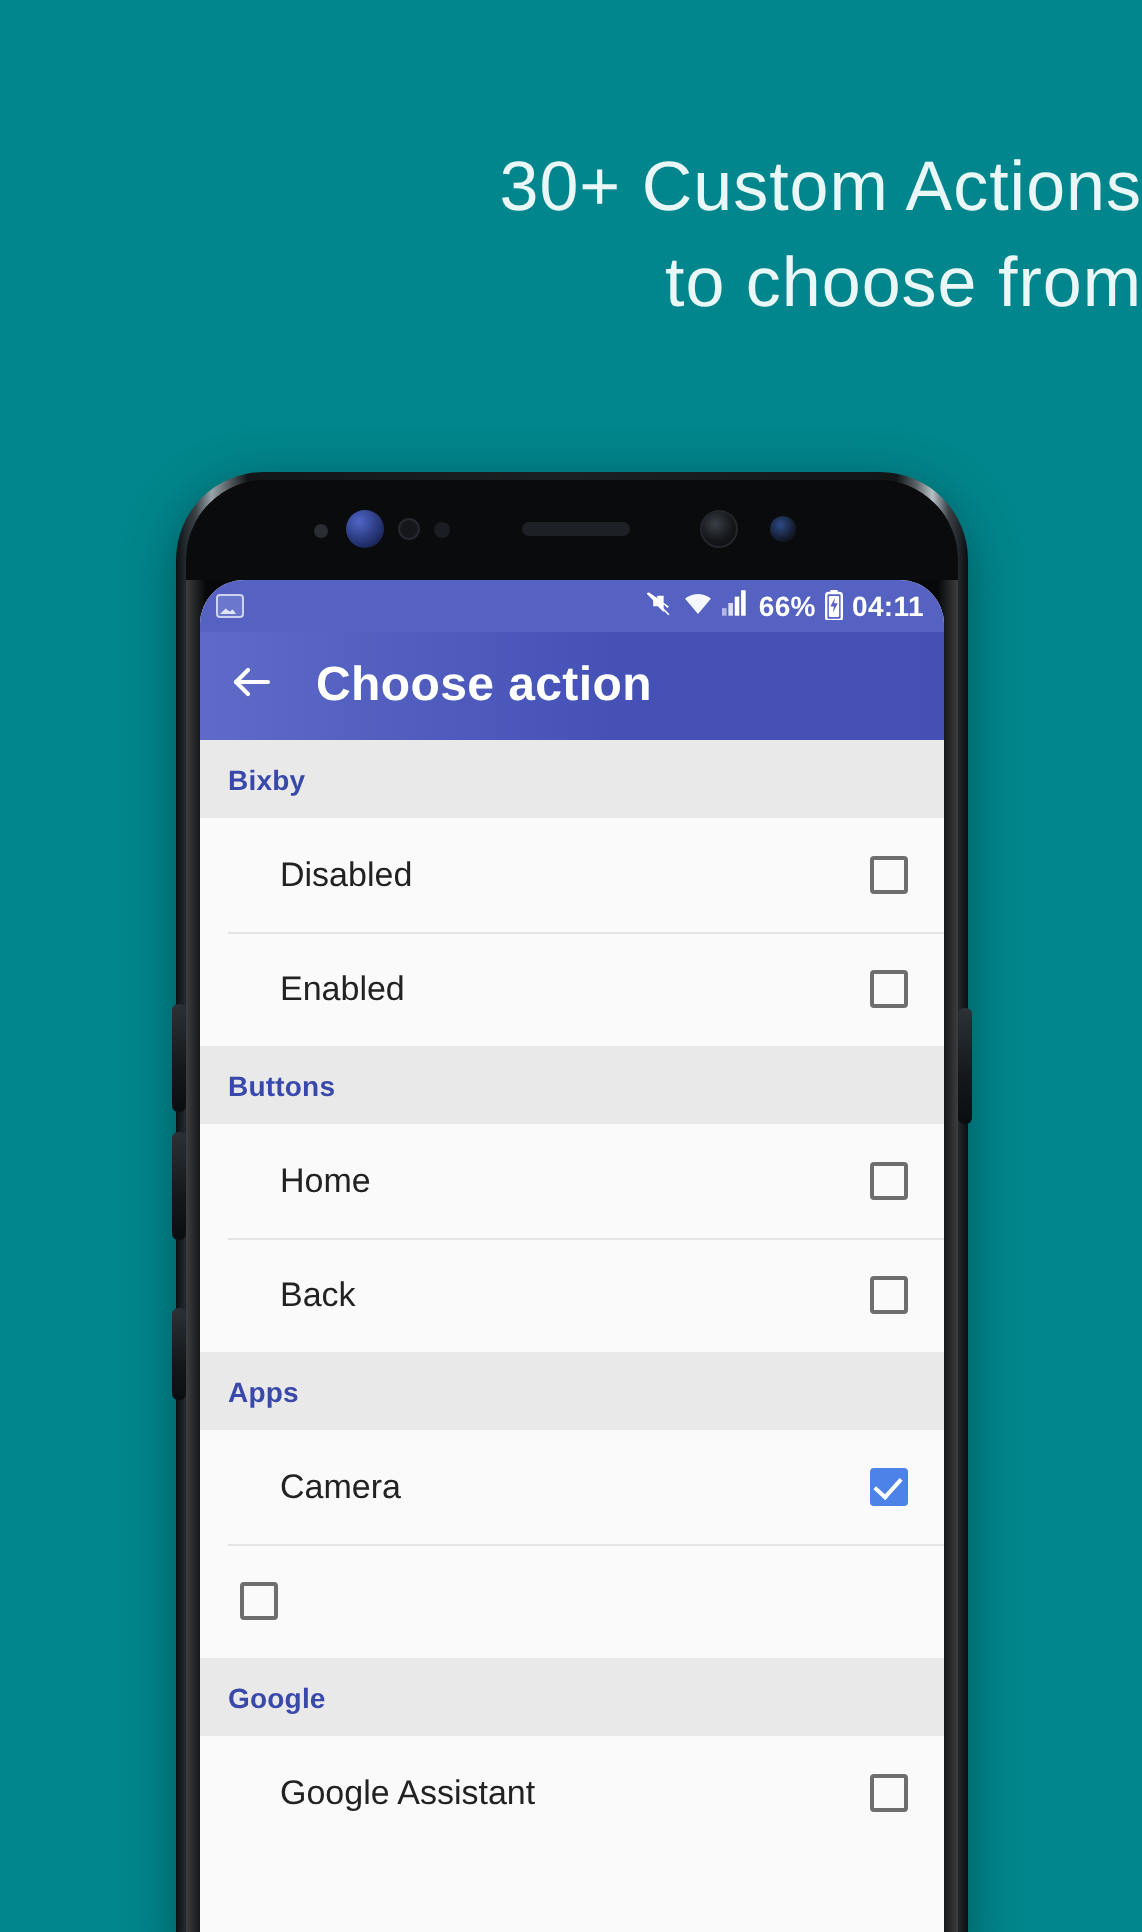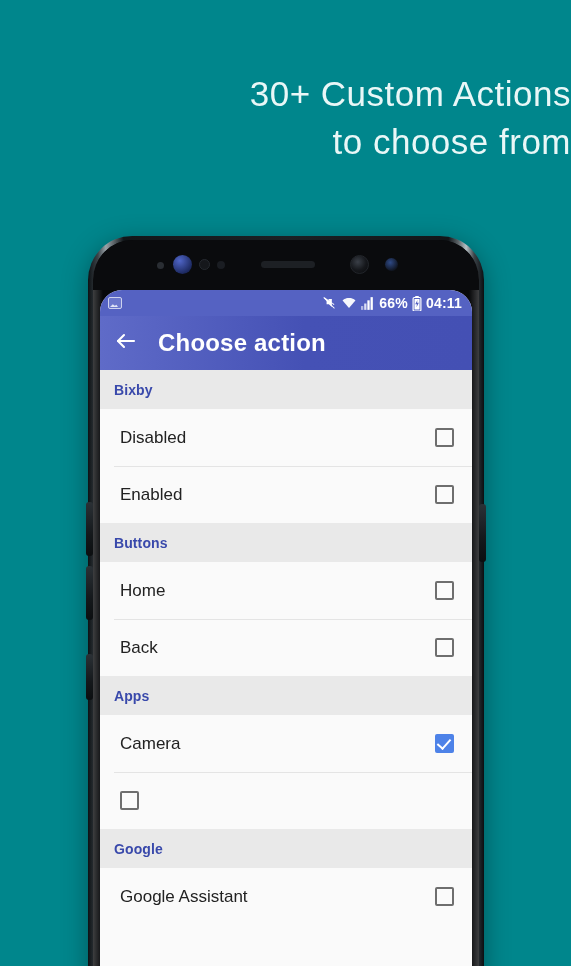--- a/index.html
+++ b/index.html
@@ -116,21 +116,21 @@
     background: #5562c2;
     display: flex;
     align-items: center;
     padding: 0 10px 0 8px;
     color: #ffffff;
     font-size: 14px;
     font-weight: 700;
   }
   .sb-left { display: flex; align-items: center; gap: 4px; }
   .sb-spacer { flex: 1; }
-  .sb-right { display: flex; align-items: center; gap: 4px; }
+  .sb-right { display: flex; align-items: flex-start; gap: 4px; }
   .sb-text { font-size: 14px; font-weight: 700; letter-spacing: 0.2px; }
 
   .icon-img {
     width: 14px; height: 12px;
     border: 1.6px solid #cdd2ee;
     border-radius: 2px;
     position: relative;
     background: #6b77cc;
   }
   .icon-img::after {
@@ -184,20 +184,21 @@
     position: absolute;
     left: 14px; right: 0; top: 0;
     height: 1px;
     background: #e4e4e4;
   }
   .row-label {
     flex: 1;
     font-size: 17px;
     color: #222222;
     font-weight: 400;
+    margin-left: 20px;
   }
   .cb {
     width: 19px; height: 19px;
     border: 2px solid #6e6e6e;
     border-radius: 2px;
     background: transparent;
     flex: none;
   }
   .cb.checked {
     border: none;

